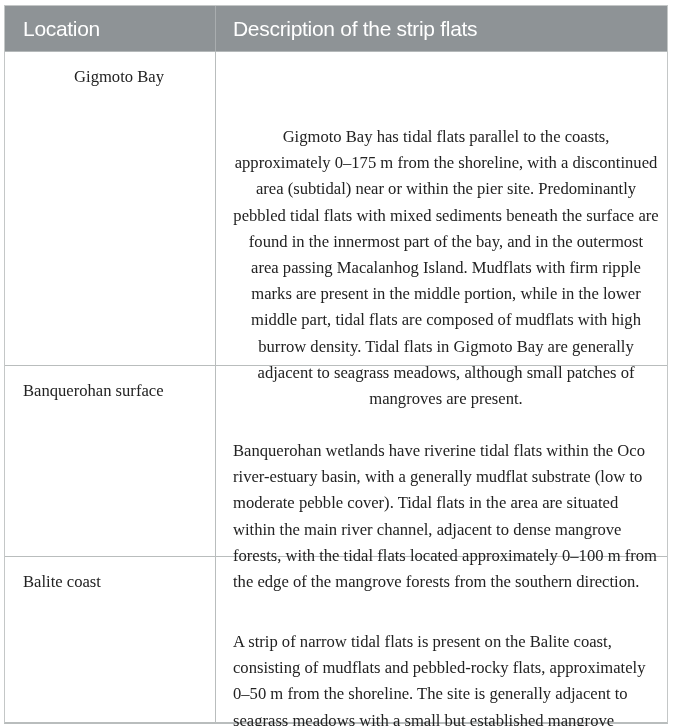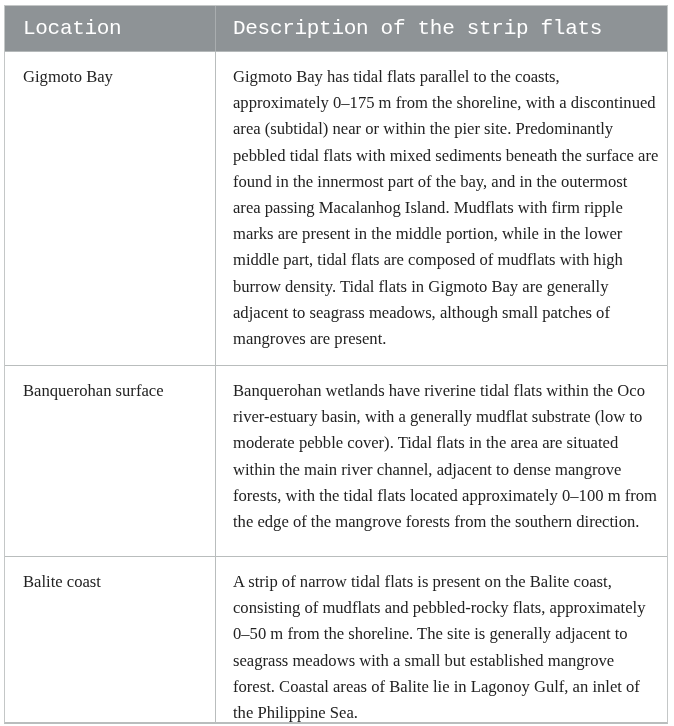--- a/index.html
+++ b/index.html
@@ -23,21 +23,21 @@
       box-sizing: border-box;
     }
     .header-row {
       display: flex;
       background: #8e9396;
       height: 45px;
       border-bottom: 1px solid #b4b8b9;
     }
     .header-cell {
       color: #ffffff;
-      font-family: Liberation Mono, monospace;
+      font-family: Liberation Sans, sans-serif;
       font-size: 21px;
       font-weight: 300;
       letter-spacing: -0.3px;
       line-height: 45px;
       box-sizing: border-box;
     }
     .col-loc {
       width: 211px;
       padding-left: 18px;
       box-sizing: border-box;
@@ -56,22 +56,22 @@
     }
     .row:last-child { border-bottom: none; }
     .cell {
       font-family: "Liberation Serif", serif;
       font-size: 16.6px;
       color: #222222;
       line-height: 26.2px;
       box-sizing: border-box;
     }
     .row .col-loc { padding-top: 12px; padding-left: 18px; }
-    .row .col-desc { padding-top: 12px; padding-bottom: 9px; }
-    .row-1 { height: 313px; }
+    .row .col-desc { padding-top: 28px; padding-bottom: 9px; margin-top: 44px; }
+    .row-1 { height: 313px; text-align: center; }
     .row-2 { height: 190px; }
     .row-3 { height: 165px; }
   </style>
 </head>
 <body>
 
 <div class="table">
   <div class="header-row">
     <div class="header-cell col-loc">Location</div>
     <div class="header-cell col-desc">Description of the strip flats</div>

